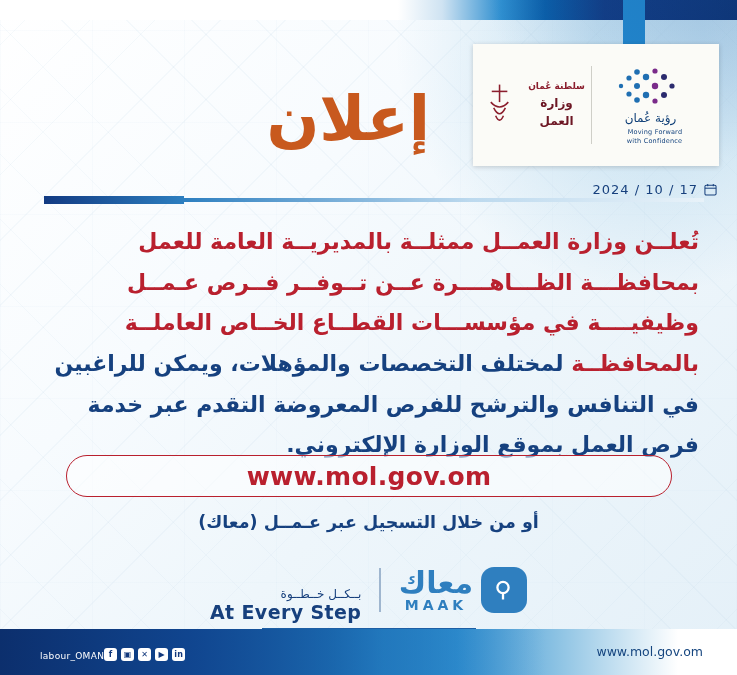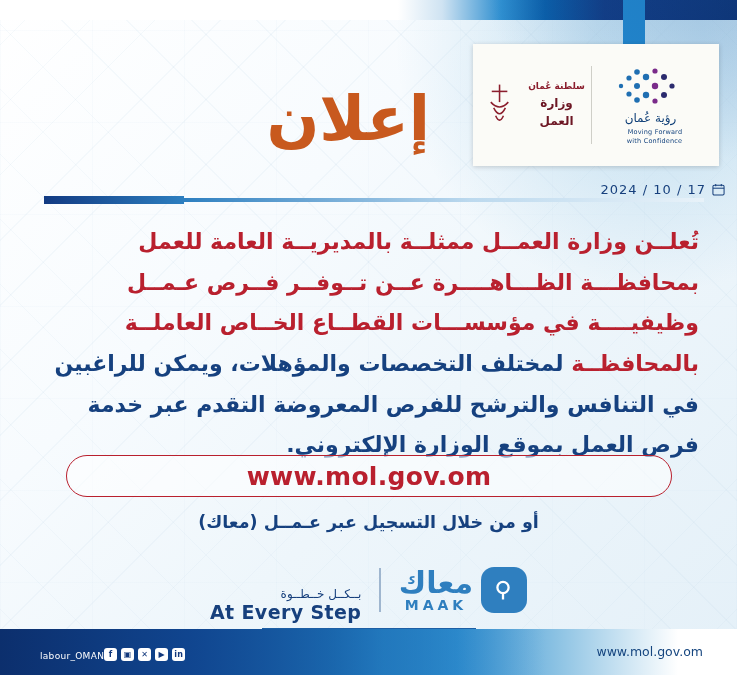--- a/index.html
+++ b/index.html
@@ -84,21 +84,21 @@
   }
   .headline-rule{
     position:absolute;top:196px;left:44px;width:140px;height:8px;
     background:linear-gradient(90deg,#123a82,#2d7fc0);
   }
   .headline-rule2{
     position:absolute;top:198px;left:184px;width:520px;height:4px;
     background:linear-gradient(90deg,#2d7fc0,#bcd9ee 55%,#e8f2f9);
   }
   .date{
-    position:absolute;top:182px;right:12px;
+    position:absolute;top:182px;right:20px;
     font-size:13px;color:#17407d;letter-spacing:1px;
     display:flex;align-items:center;gap:6px;direction:ltr;
   }
   .cal-icon{width:13px;height:13px;}
 
   
   .body-text{
     position:absolute;top:222px;right:38px;left:38px;
     text-align:right;
     direction:rtl;

